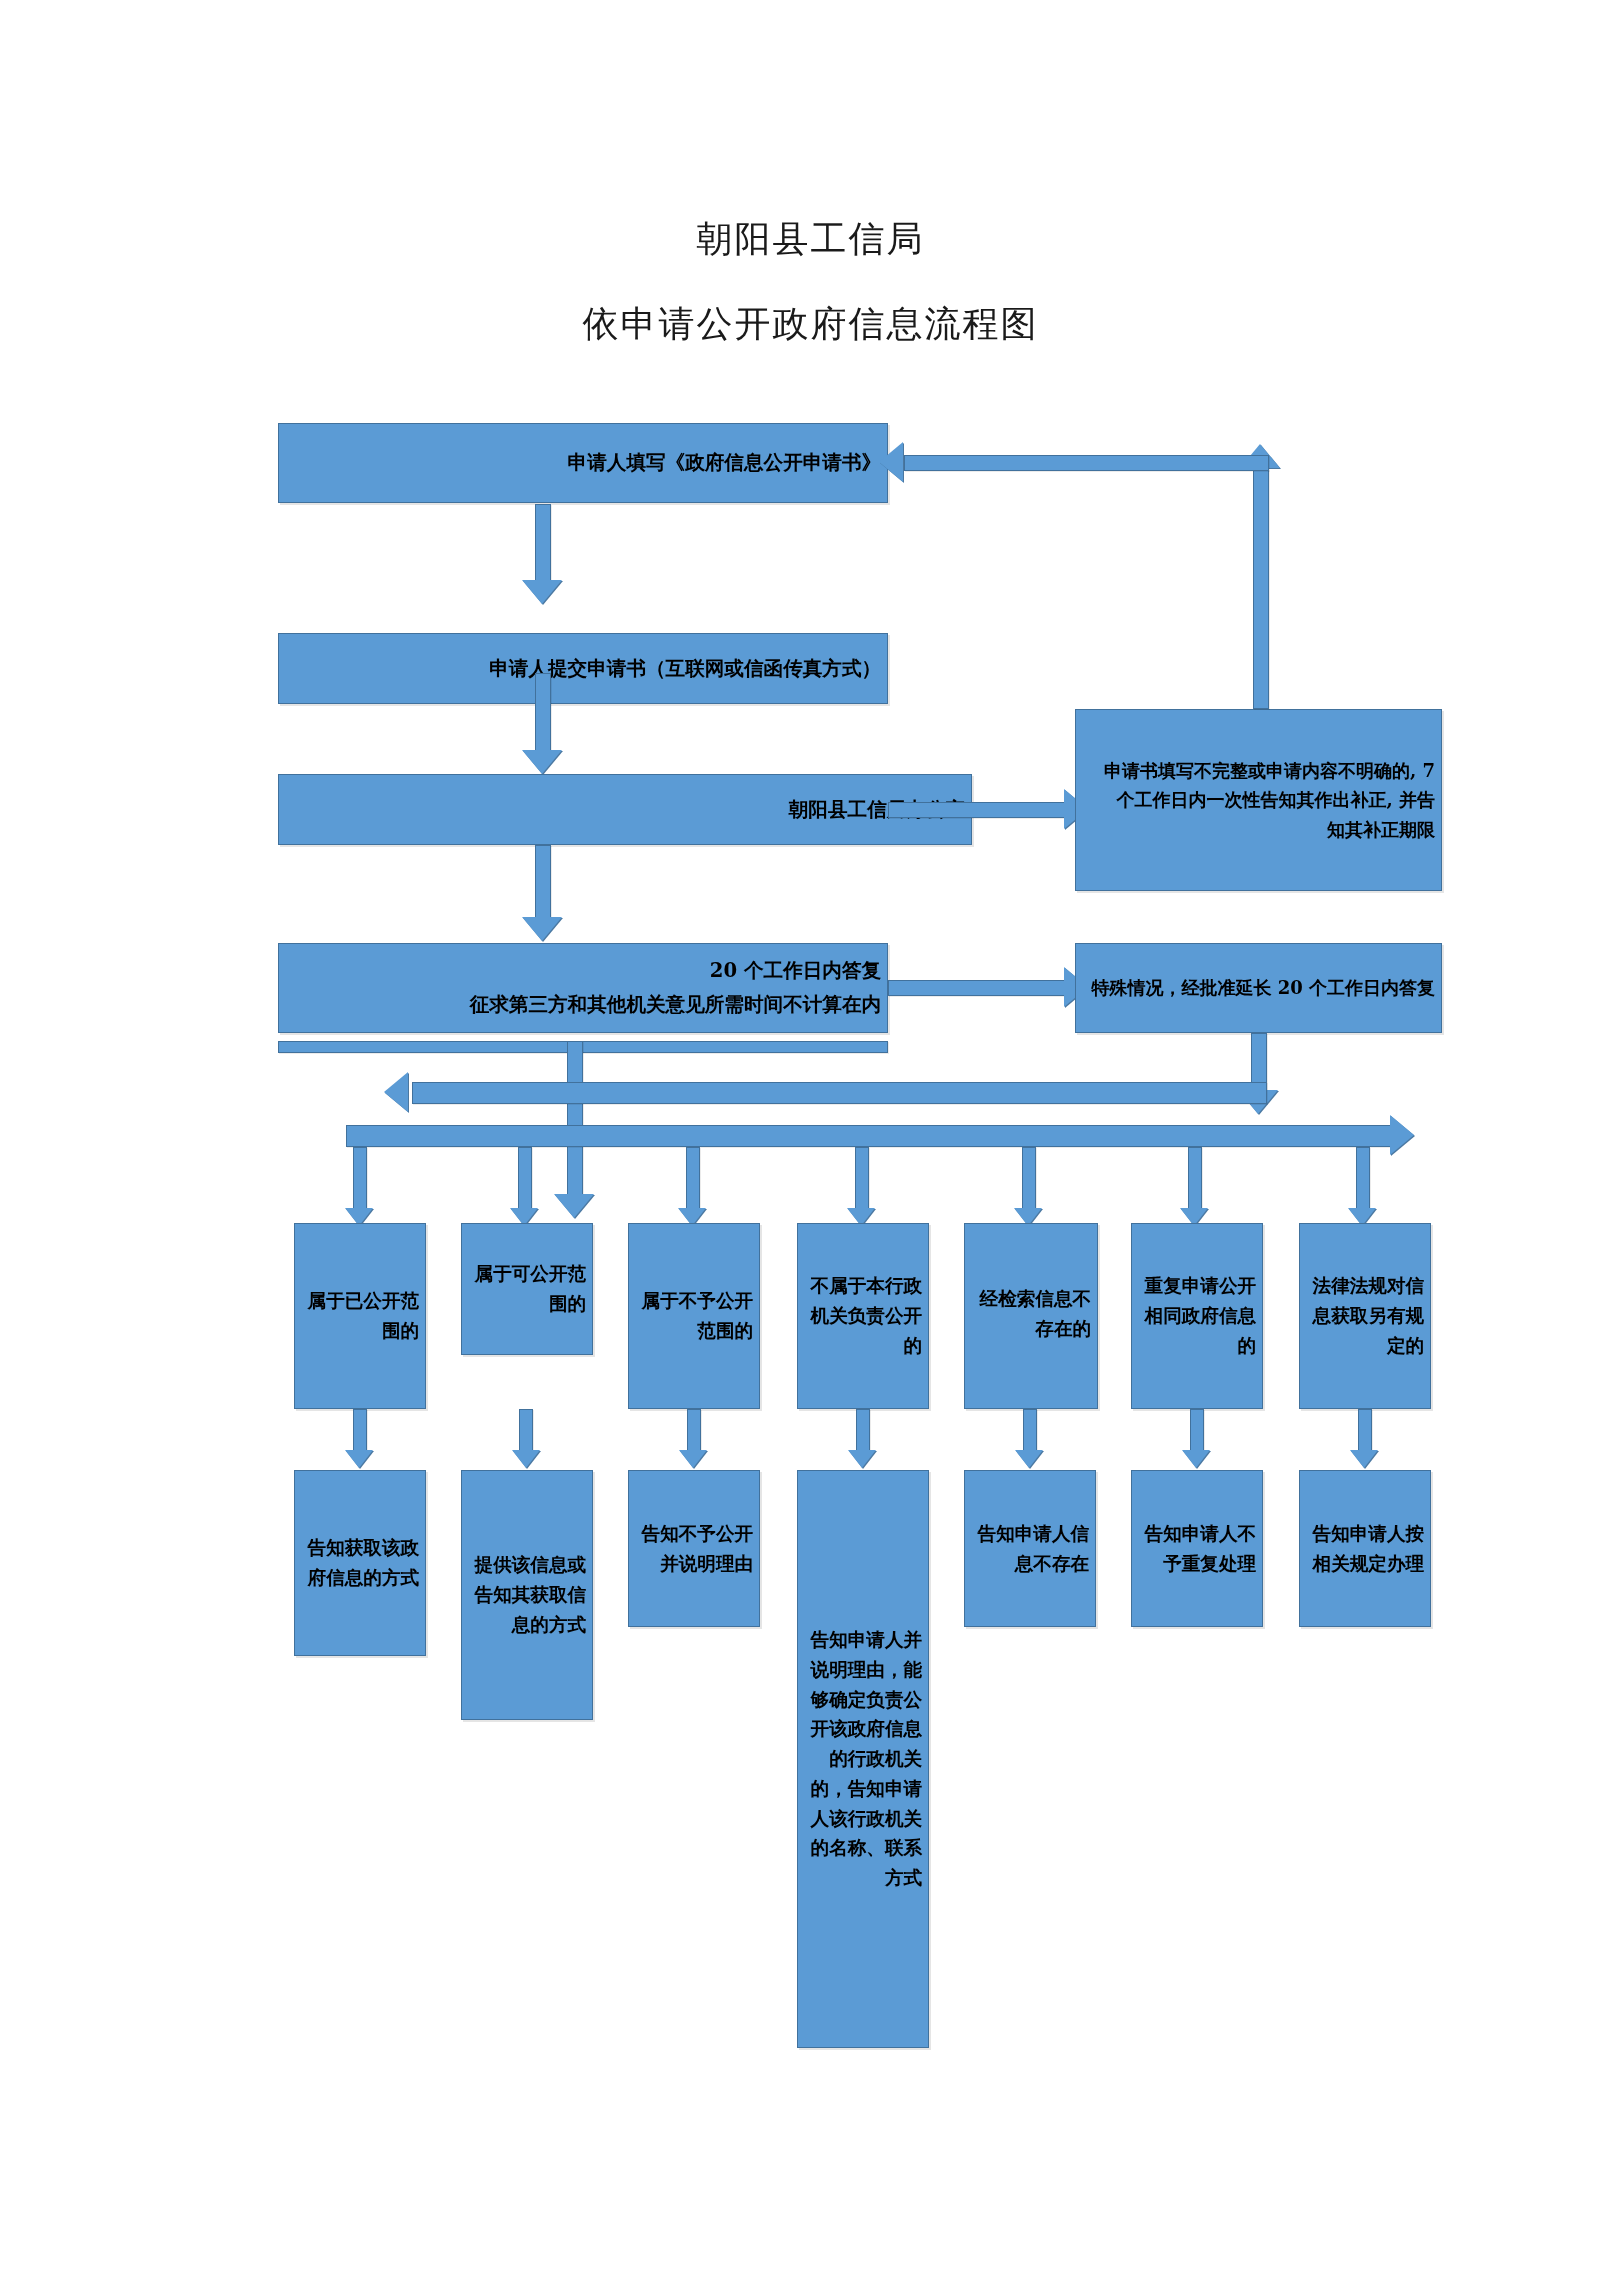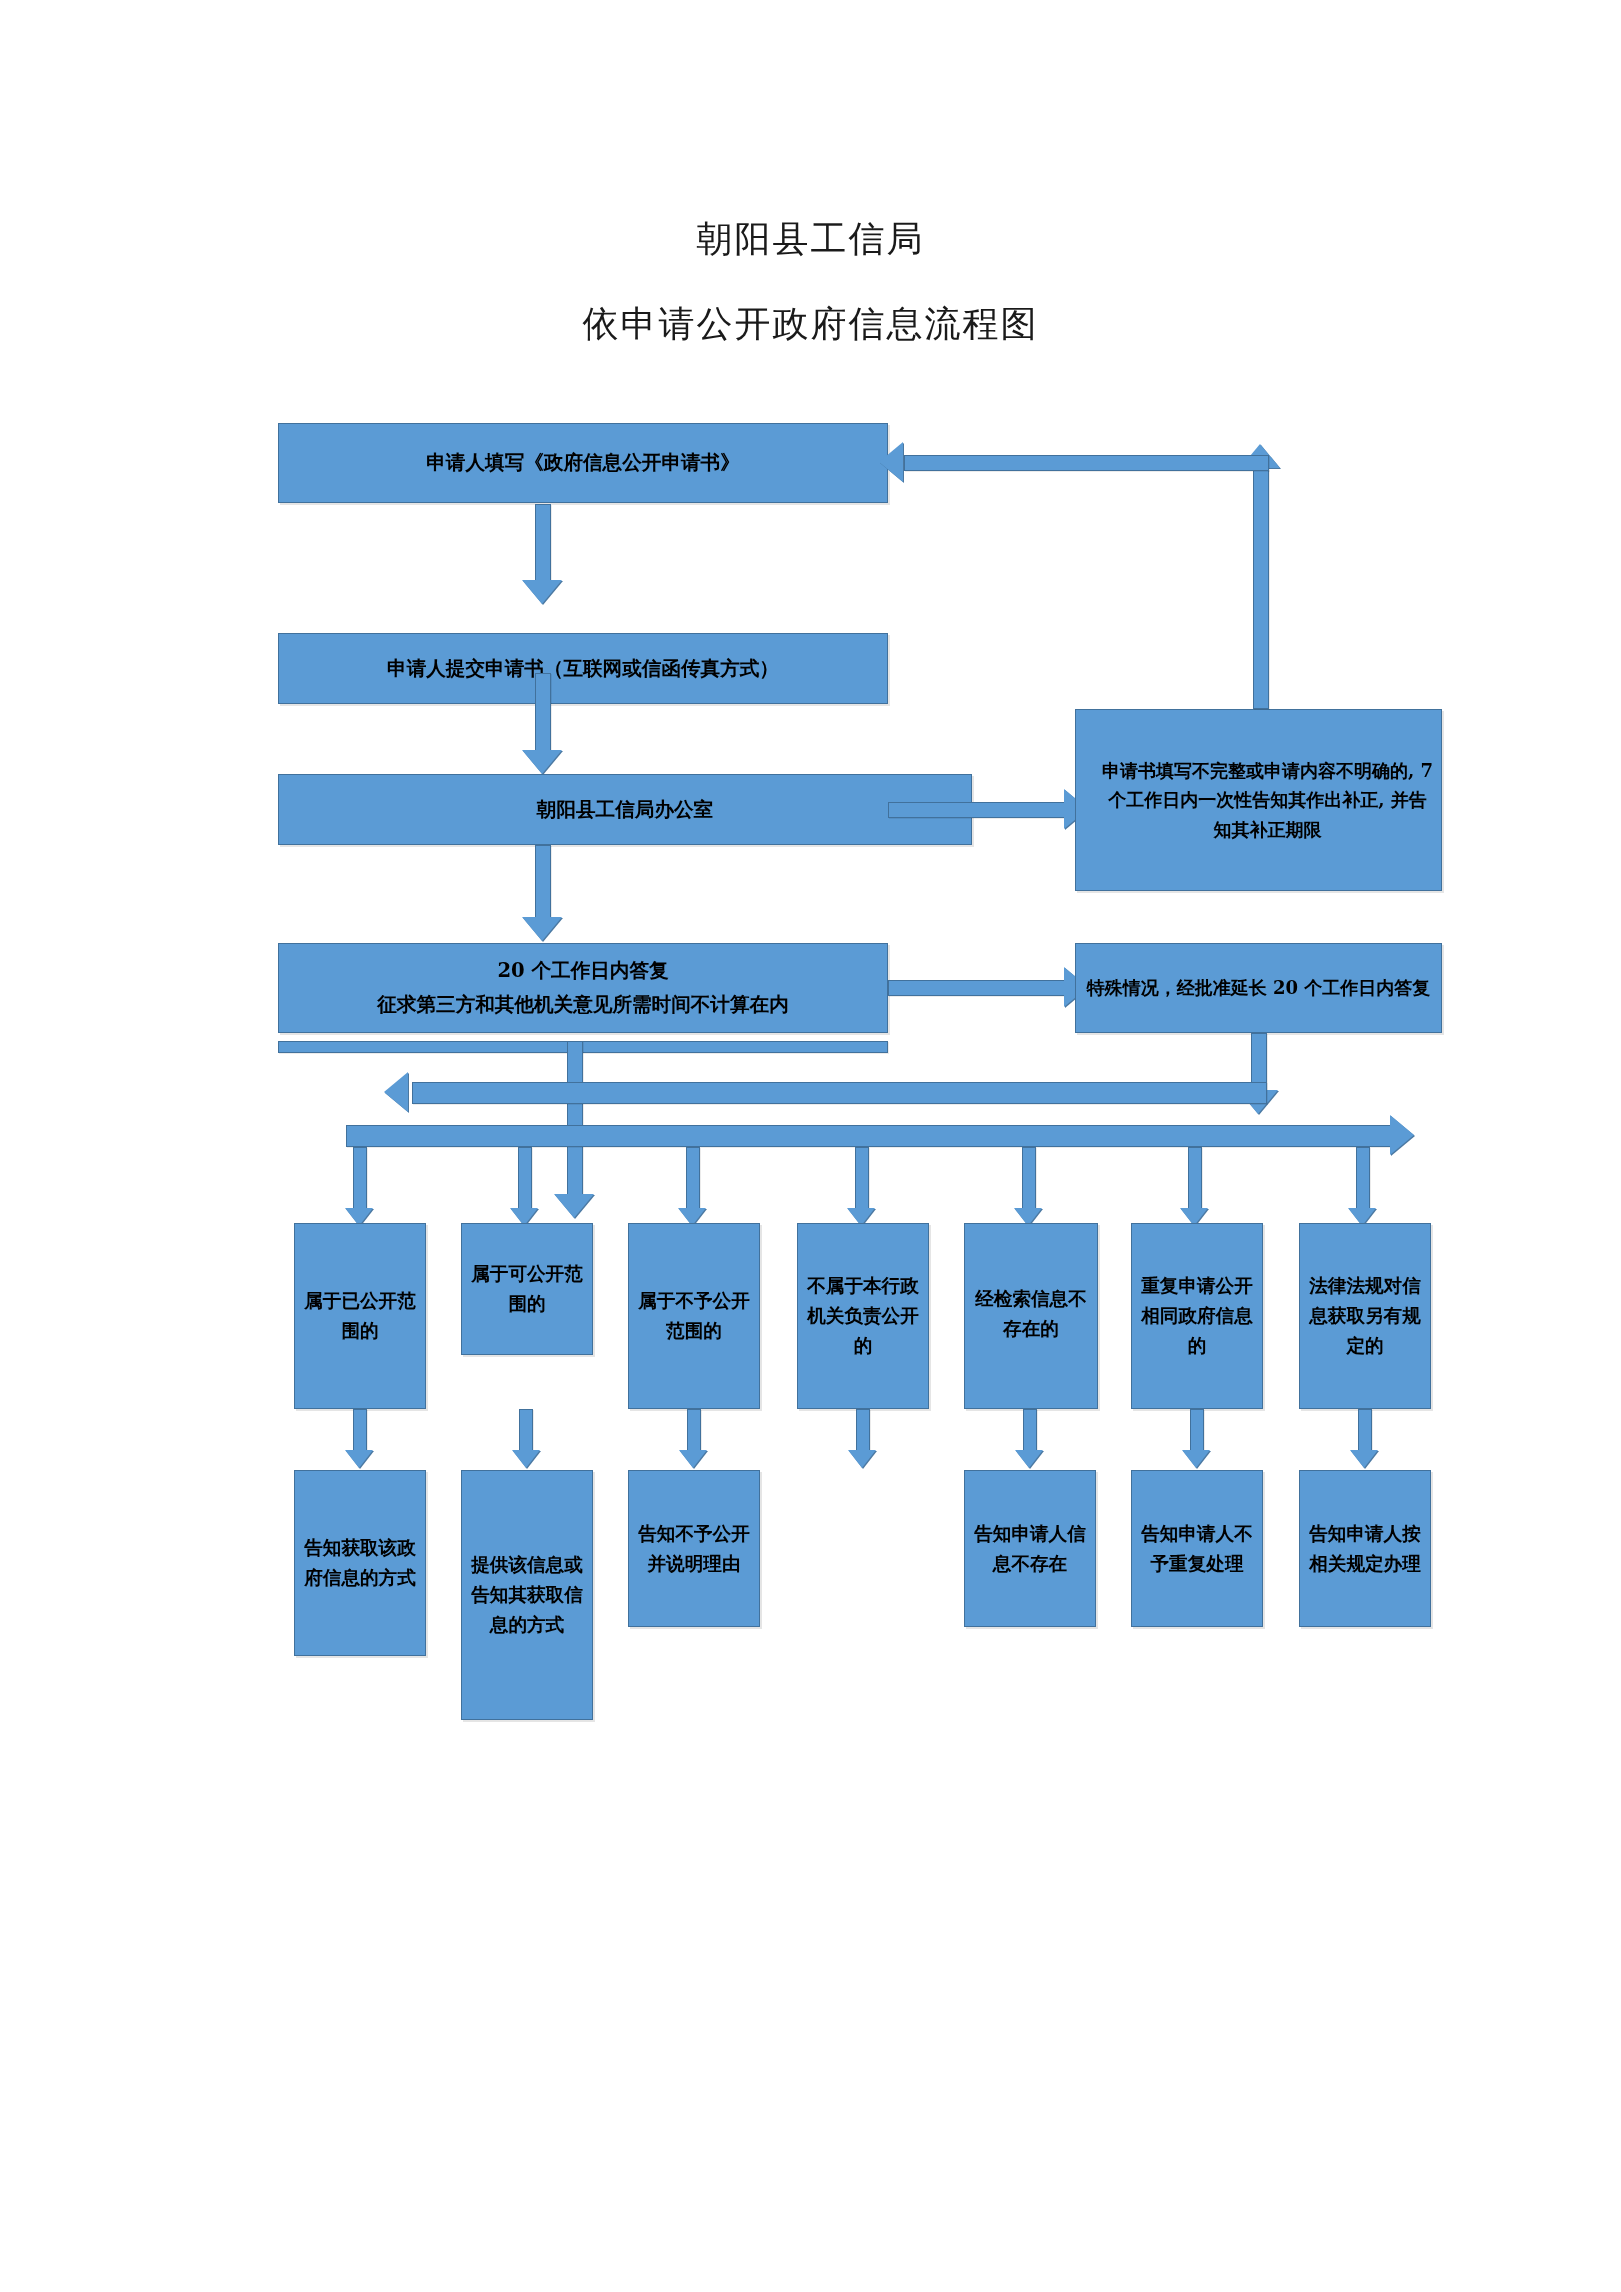--- a/index.html
+++ b/index.html
@@ -40,21 +40,21 @@
     box-sizing: border-box;
     background: #5B9BD5;
     border: 1px solid #41719C;
     box-shadow: 2px 2px 0 rgba(0,0,0,0.10);
     color: #000000;
     font-family: "DejaVu Serif", "Liberation Serif", serif;
     font-weight: bold;
     display: flex;
     align-items: center;
     justify-content: center;
-    text-align: center;
+    text-align: right;
     line-height: 1.52;
     overflow: hidden;
   }
   .node .txt { display: block; width: 100%; padding: 0 5.9px; box-sizing: border-box; }
 
   .wide   { font-size: 19.6px; }
   .rbox   { font-size: 18px; line-height: 1.62; }
   .col    { font-size: 18.6px; line-height: 1.60; }
 
   .two-line { line-height: 1.75; }
@@ -242,20 +242,23 @@
   </div>
 
   <div class="node col" style="left:461px; top:1470px; width:132px; height:250px;">
     <span class="txt">提供该信息或告知其获取信息的方式</span>
   </div>
 
   <div class="node col" style="left:628px; top:1470px; width:132px; height:157px;">
     <span class="txt">告知不予公开并说明理由</span>
   </div>
 
+  <div class="node col" style="left:797px; top:1470px; width:132px; height:578px;">
+    <span class="txt">告知申请人并说明理由，能够确定负责公开该政府信息的行政机关的，告知申请人该行政机关的名称、联系方式</span>
+  </div>
 
   <div class="node col" style="left:964px; top:1470px; width:132px; height:157px;">
     <span class="txt">告知申请人信息不存在</span>
   </div>
 
   <div class="node col" style="left:1131px; top:1470px; width:132px; height:157px;">
     <span class="txt">告知申请人不予重复处理</span>
   </div>
 
   <div class="node col" style="left:1299px; top:1470px; width:132px; height:157px;">

